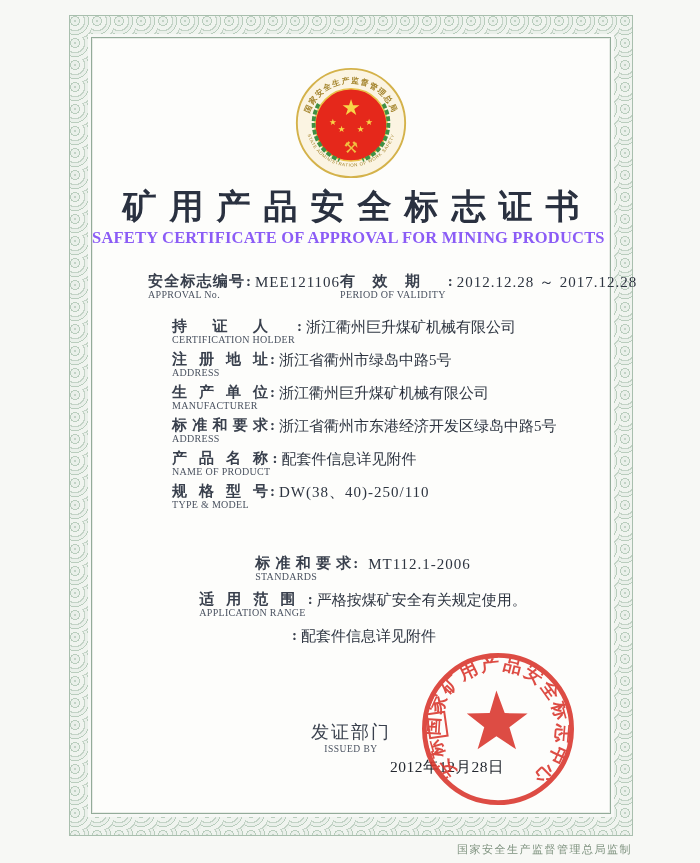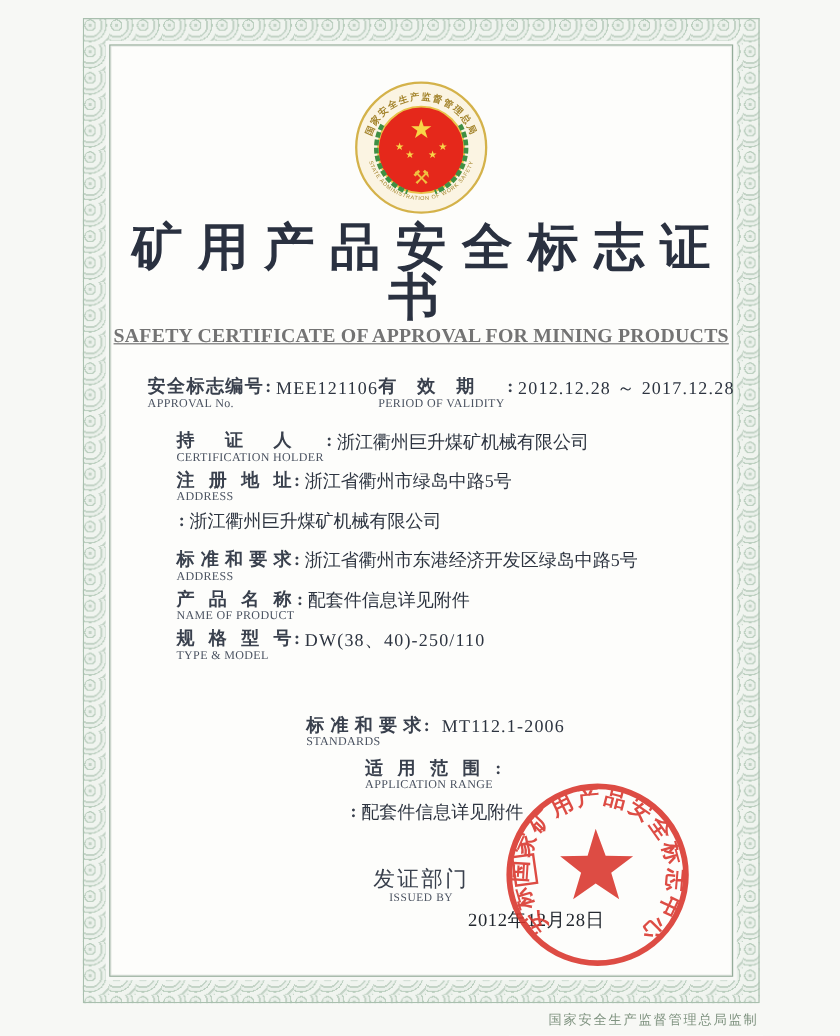--- a/index.html
+++ b/index.html
@@ -27,30 +27,30 @@
     position:relative; width:100%; height:100%;
     background:#fdfdfb;
     border:1px solid #93ab99;
     box-shadow:0 0 0 3px #f6f8f5, inset 0 0 0 1px #e8ece7;
   }
   
   .emblem { display:block; margin:28px auto 0; width:114px; height:114px; }
   
   .title-cn {
     margin-top:6px; text-align:center;
-    font-size:42px; font-weight:700; letter-spacing:13px; text-indent:13px;
+    font-size:34px; font-weight:700; letter-spacing:13px; text-indent:13px;
     color:#2a3140; line-height:42px;
     font-family:"Liberation Serif","DejaVu Serif",serif;
   }
   .title-en {
-    text-align:center; font-size:16.5px; font-weight:700;
-    letter-spacing:.2px; color:#737373; line-height:20px;text-decoration:underline;
-  }
-  
-  .content { padding:0 31px; }
+    font-size:16.5px; font-weight:700;
+    letter-spacing:.2px; color:#8b5cf6; line-height:20px;
+  }
+  
+  .content { padding:0 56px; }
   .row { display:flex; align-items:flex-start; height:33px;margin-left:24px; }
   .row.tall { height:36px;justify-content:center; }
   .row-double { display:flex; margin-top:25px; height:34px; }
   .field { display:flex; align-items:flex-start; }
   .label-block { flex:none; }
   .label-cn {
     font-size:15px; font-weight:700; color:#39404d; line-height:17px;
     text-align:justify; text-align-last:justify;
     font-family:"Liberation Serif","DejaVu Serif",serif;
   }
@@ -152,20 +152,24 @@
       </div>
       <div class="row">
         <div class="label-block">
             <div class="label-cn w96">注册地址</div>
         <div class="label-en">ADDRESS</div>
           </div>
         <div class="colon">:</div>
         <div class="value">浙江省衢州市绿岛中路5号</div>
       </div>
       <div class="row">
+        <div class="label-block">
+            <div class="label-cn w96">生产单位</div>
+        <div class="label-en">MANUFACTURER</div>
+          </div>
         <div class="colon">:</div>
         <div class="value">浙江衢州巨升煤矿机械有限公司</div>
       </div>
       <div class="row">
         <div class="label-block">
             <div class="label-cn w96">标准和要求</div>
         <div class="label-en">ADDRESS</div>
           </div>
         <div class="colon">:</div>
         <div class="value">浙江省衢州市东港经济开发区绿岛中路5号</div>
@@ -196,20 +200,21 @@
           </div>
         <div class="colon">:</div>
         <div class="value num" style="padding-left:6px">MT112.1-2006</div>
       </div>
       <div class="row tall">
         <div class="label-block">
             <div class="label-cn w96">适用范围</div>
         <div class="label-en">APPLICATION RANGE</div>
           </div>
         <div class="colon">:</div>
+        <div class="value">严格按煤矿安全有关规定使用。</div>
       </div>
       <div class="row tall">
         <div class="colon">:</div>
         <div class="value">配套件信息详见附件</div>
       </div>
     </div>
 
 
     <div class="issued-by">
       <div class="cn">发证部门</div>

